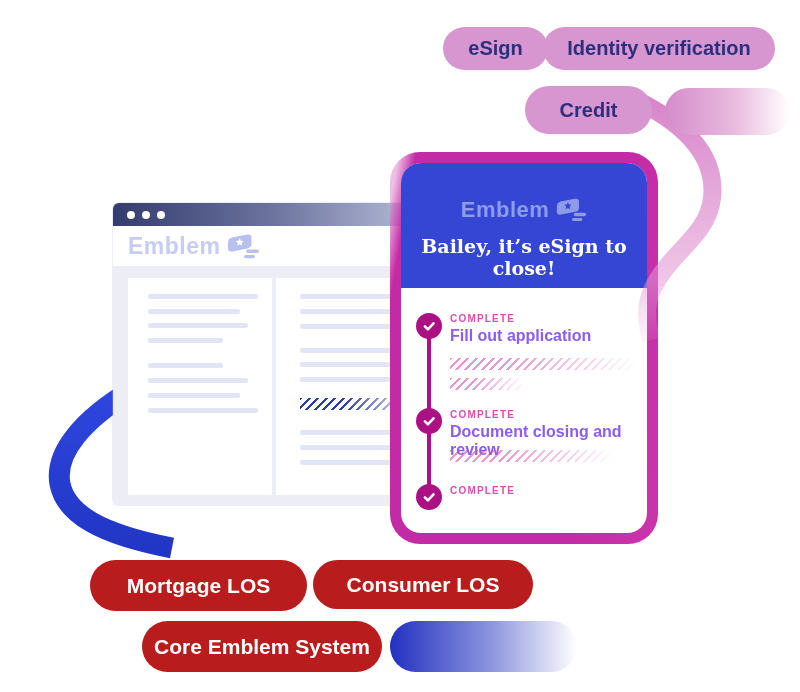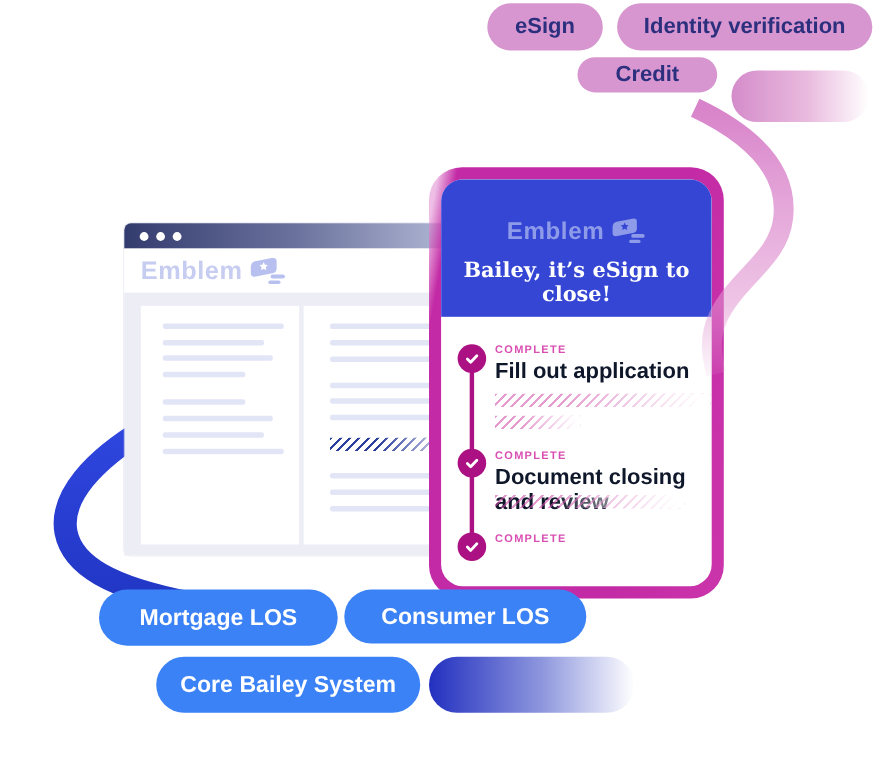--- a/index.html
+++ b/index.html
@@ -6,24 +6,24 @@
   .stage{position:relative;width:800px;height:692px;background:#ffffff;overflow:hidden;
          font-family:"Liberation Sans",sans-serif;}
 
   
   .ribbon{position:absolute;left:0;top:0;width:800px;height:692px;pointer-events:none;}
   .ribbon-blue{z-index:1;}
   .ribbon-pink{z-index:4;}
 
   
   .pill{position:absolute;display:flex;align-items:center;justify-content:center;
-        border-radius:999px;font-weight:700;}
+        border-radius:999px;font-weight:700;margin-top:24px;}
   .pill-pink{background:#d796cf;color:#2b2f7e;font-size:20px;z-index:5;}
   .pill-pink-grad{background:linear-gradient(90deg,#d48cca 0%,#e9bade 55%,#ffffff 100%);z-index:5;}
-  .pill-blue{background:#3b82f6;color:#ffffff;font-size:21px;z-index:5;}
+  .pill-blue{background:#b91c1c;color:#ffffff;font-size:21px;z-index:5;}
   .pill-blue-grad{background:linear-gradient(90deg,#2230c0 0%,#8e97dd 55%,#ffffff 100%);z-index:5;}
 
   
   .browser{position:absolute;left:113px;top:203px;width:342px;height:302px;z-index:2;
            border-radius:6px;box-shadow:0 0 0 1px rgba(180,185,215,0.25);}
   .browser-topbar{height:23px;border-radius:6px 6px 0 0;
       background:linear-gradient(90deg,#333c6e 0%,#6a719c 45%,#c7cde6 100%);
       display:flex;align-items:center;padding-left:14px;gap:7px;}
   .dot{width:8px;height:8px;border-radius:50%;background:#ffffff;}
   .browser-toolbar{height:40px;background:#ffffff;display:flex;align-items:center;padding-left:15px;gap:6px;}
@@ -48,21 +48,21 @@
   .phone-logo-row{position:absolute;left:0;top:34px;width:100%;display:flex;align-items:center;
                   justify-content:center;gap:6px;}
   .phone-logo{font-size:22px;font-weight:600;color:#8e9be9;letter-spacing:.5px;}
   .phone-headline{position:absolute;left:0;top:72px;width:100%;text-align:center;color:#ffffff;
                   font-family:"DejaVu Serif",serif;font-weight:700;font-size:19px;}
   .rail{position:absolute;left:26px;top:163px;width:4px;height:171px;background:#ac1183;}
   .check-circle{position:absolute;left:15px;width:26px;height:26px;border-radius:50%;
                 background:#ac1183;display:flex;align-items:center;justify-content:center;}
   .item-status{position:absolute;left:49px;font-size:10px;font-weight:700;letter-spacing:1.2px;
                color:#d94fb2;}
-  .item-title{position:absolute;left:49px;font-size:20px;font-weight:700;color:#0f172a;}
+  .item-title{position:absolute;left:49px;font-size:16px;font-weight:700;color:#8b5cf6;}
   .hatch-pink{position:absolute;left:49px;height:12px;
       background:linear-gradient(90deg,rgba(255,255,255,0) 30%,#ffffff 96%),
                  repeating-linear-gradient(135deg,rgba(207,73,168,0.55) 0,rgba(207,73,168,0.55) 2px,transparent 2px,transparent 6px);}
 </style>
 </head>
 <body>
 
 <div class="stage">
 
   <svg class="ribbon ribbon-blue" viewBox="0 0 800 692" aria-hidden="true">
@@ -167,22 +167,22 @@
       <div class="check-circle" style="top:321px">
         <svg width="18" height="18" viewBox="0 0 24 24">
             <path d="M6.5 12.5l4 4 7.5-8" stroke="#ffffff" stroke-width="3.4" fill="none" stroke-linecap="round" stroke-linejoin="round"></path>
           </svg>
       </div>
       <div class="item-status" style="top:322px">COMPLETE</div>
     </div>
   </div>
 
   <div class="pill pill-pink" style="left:443px;top:3px;width:105px;height:43px">eSign</div>
-  <div class="pill pill-pink" style="left:561px;top:3px;width:232px;height:43px">Identity verification</div>
-  <div class="pill pill-pink" style="left:525px;top:52px;width:127px;height:32px">Credit</div>
+  <div class="pill pill-pink" style="left:543px;top:3px;width:232px;height:43px">Identity verification</div>
+  <div class="pill pill-pink" style="left:525px;top:62px;width:127px;height:48px">Credit</div>
   <div class="pill pill-pink-grad" style="left:665px;top:64px;width:125px;height:47px"></div>
 
   <div class="pill pill-blue" style="left:90px;top:536px;width:217px;height:51px">Mortgage LOS</div>
   <div class="pill pill-blue" style="left:313px;top:536px;width:220px;height:49px">Consumer LOS</div>
-  <div class="pill pill-blue" style="left:142px;top:597px;width:240px;height:51px">Core Bailey System</div>
+  <div class="pill pill-blue" style="left:142px;top:597px;width:240px;height:51px">Core Emblem System</div>
   <div class="pill pill-blue-grad" style="left:390px;top:597px;width:187px;height:51px"></div>
 
 </div>
 
 </body></html>

